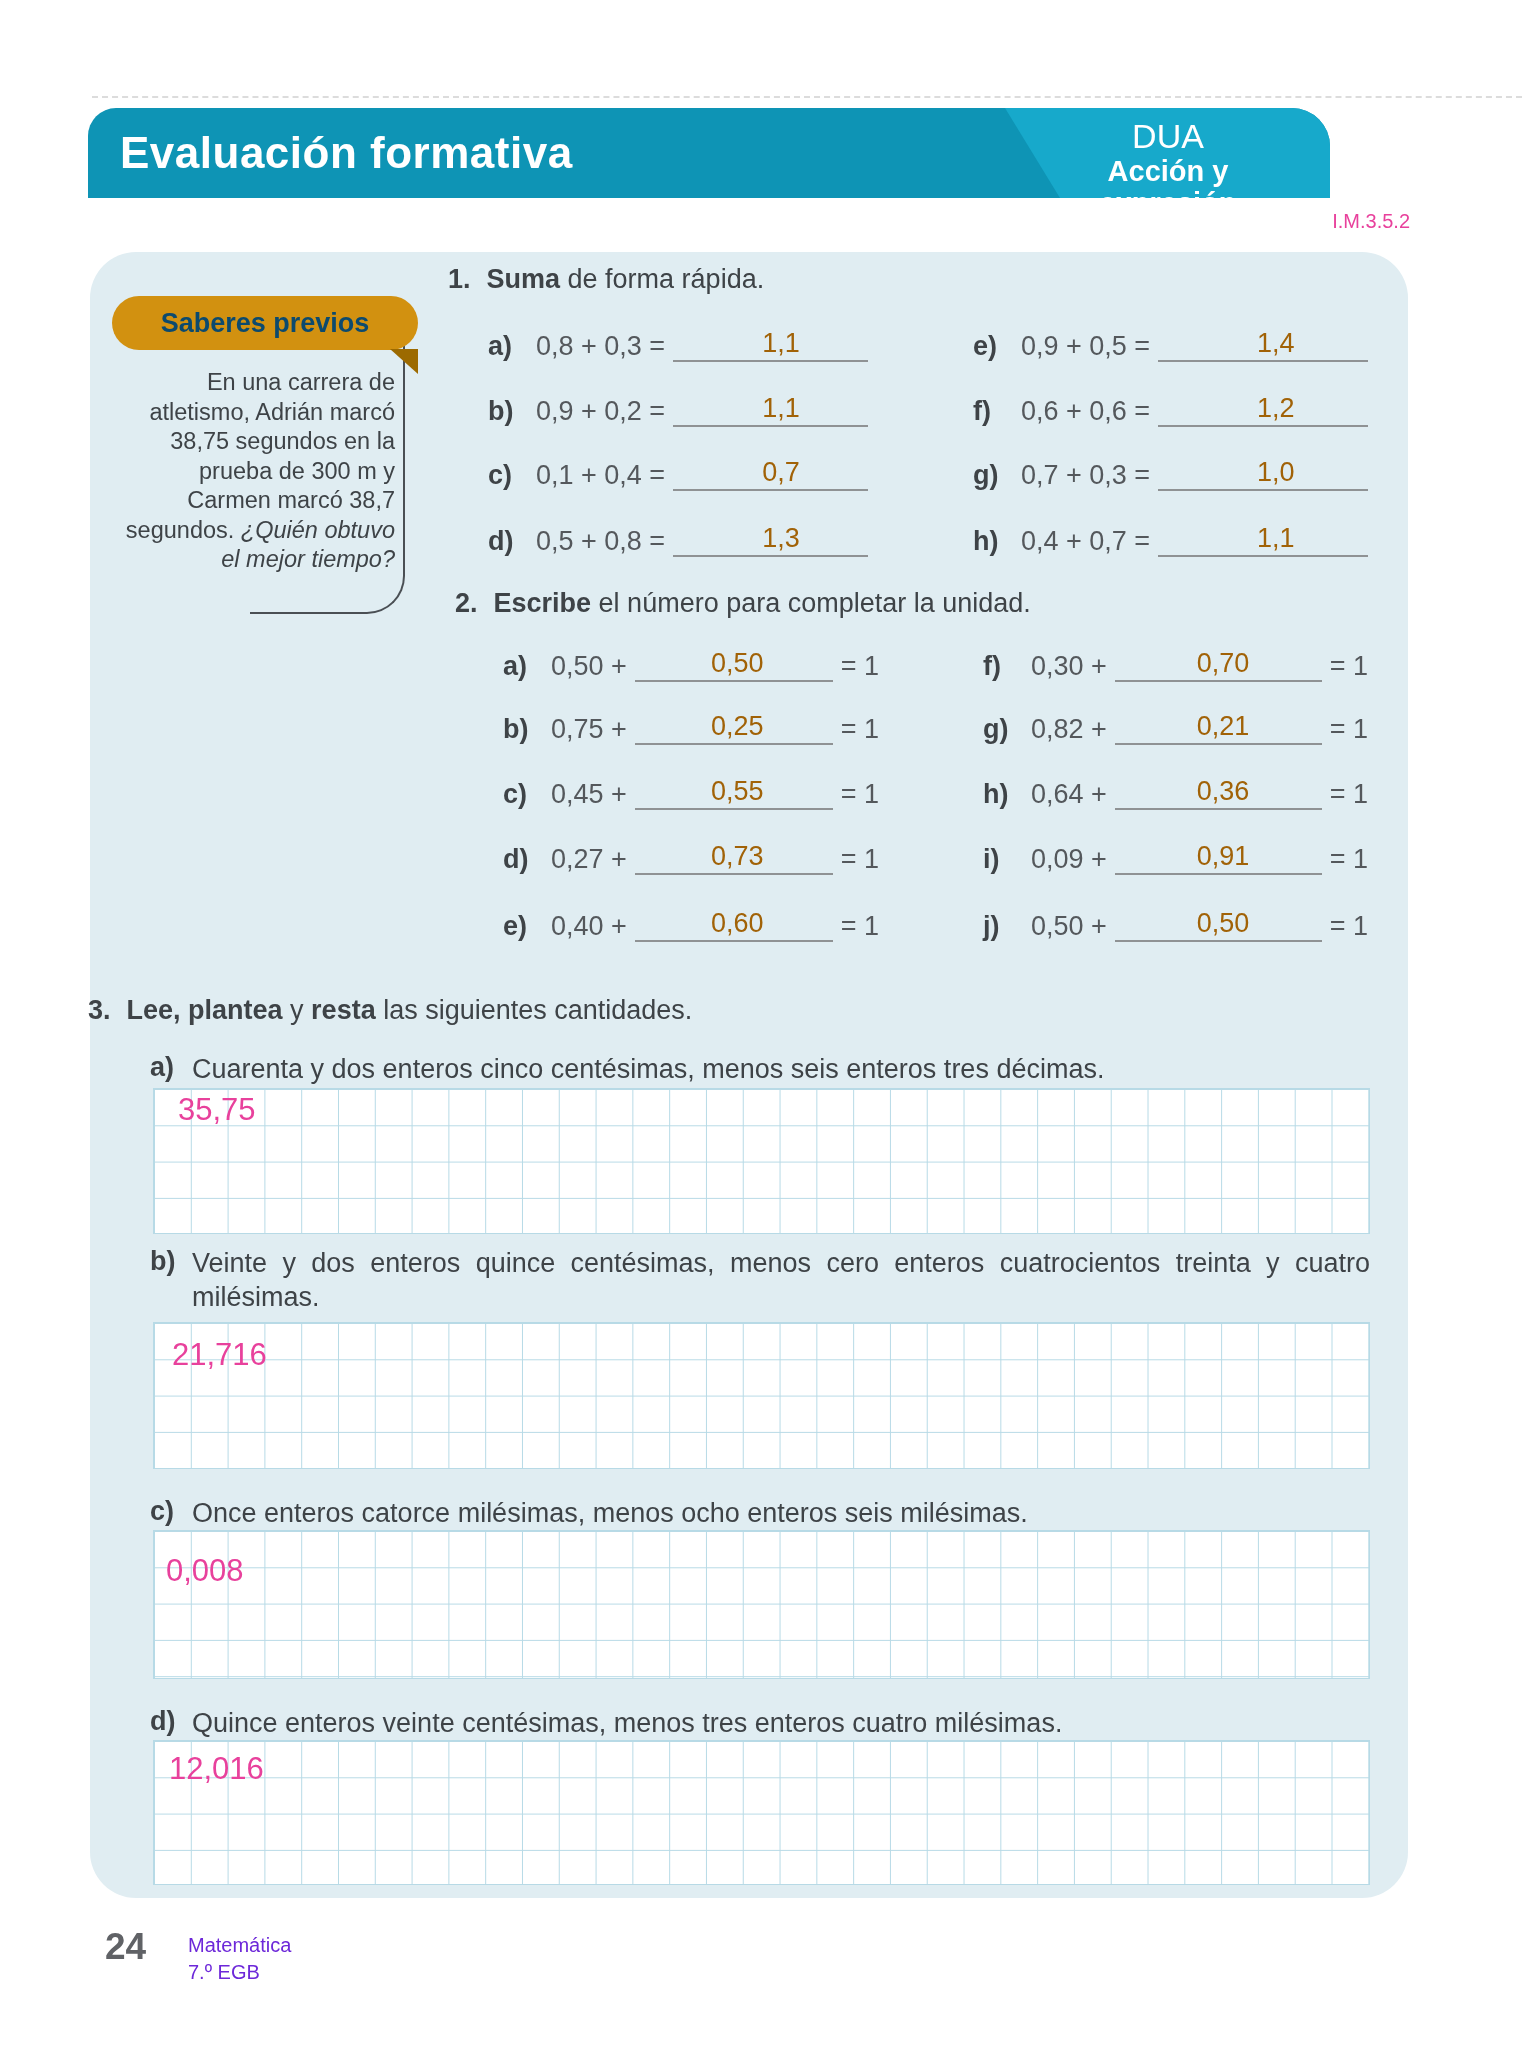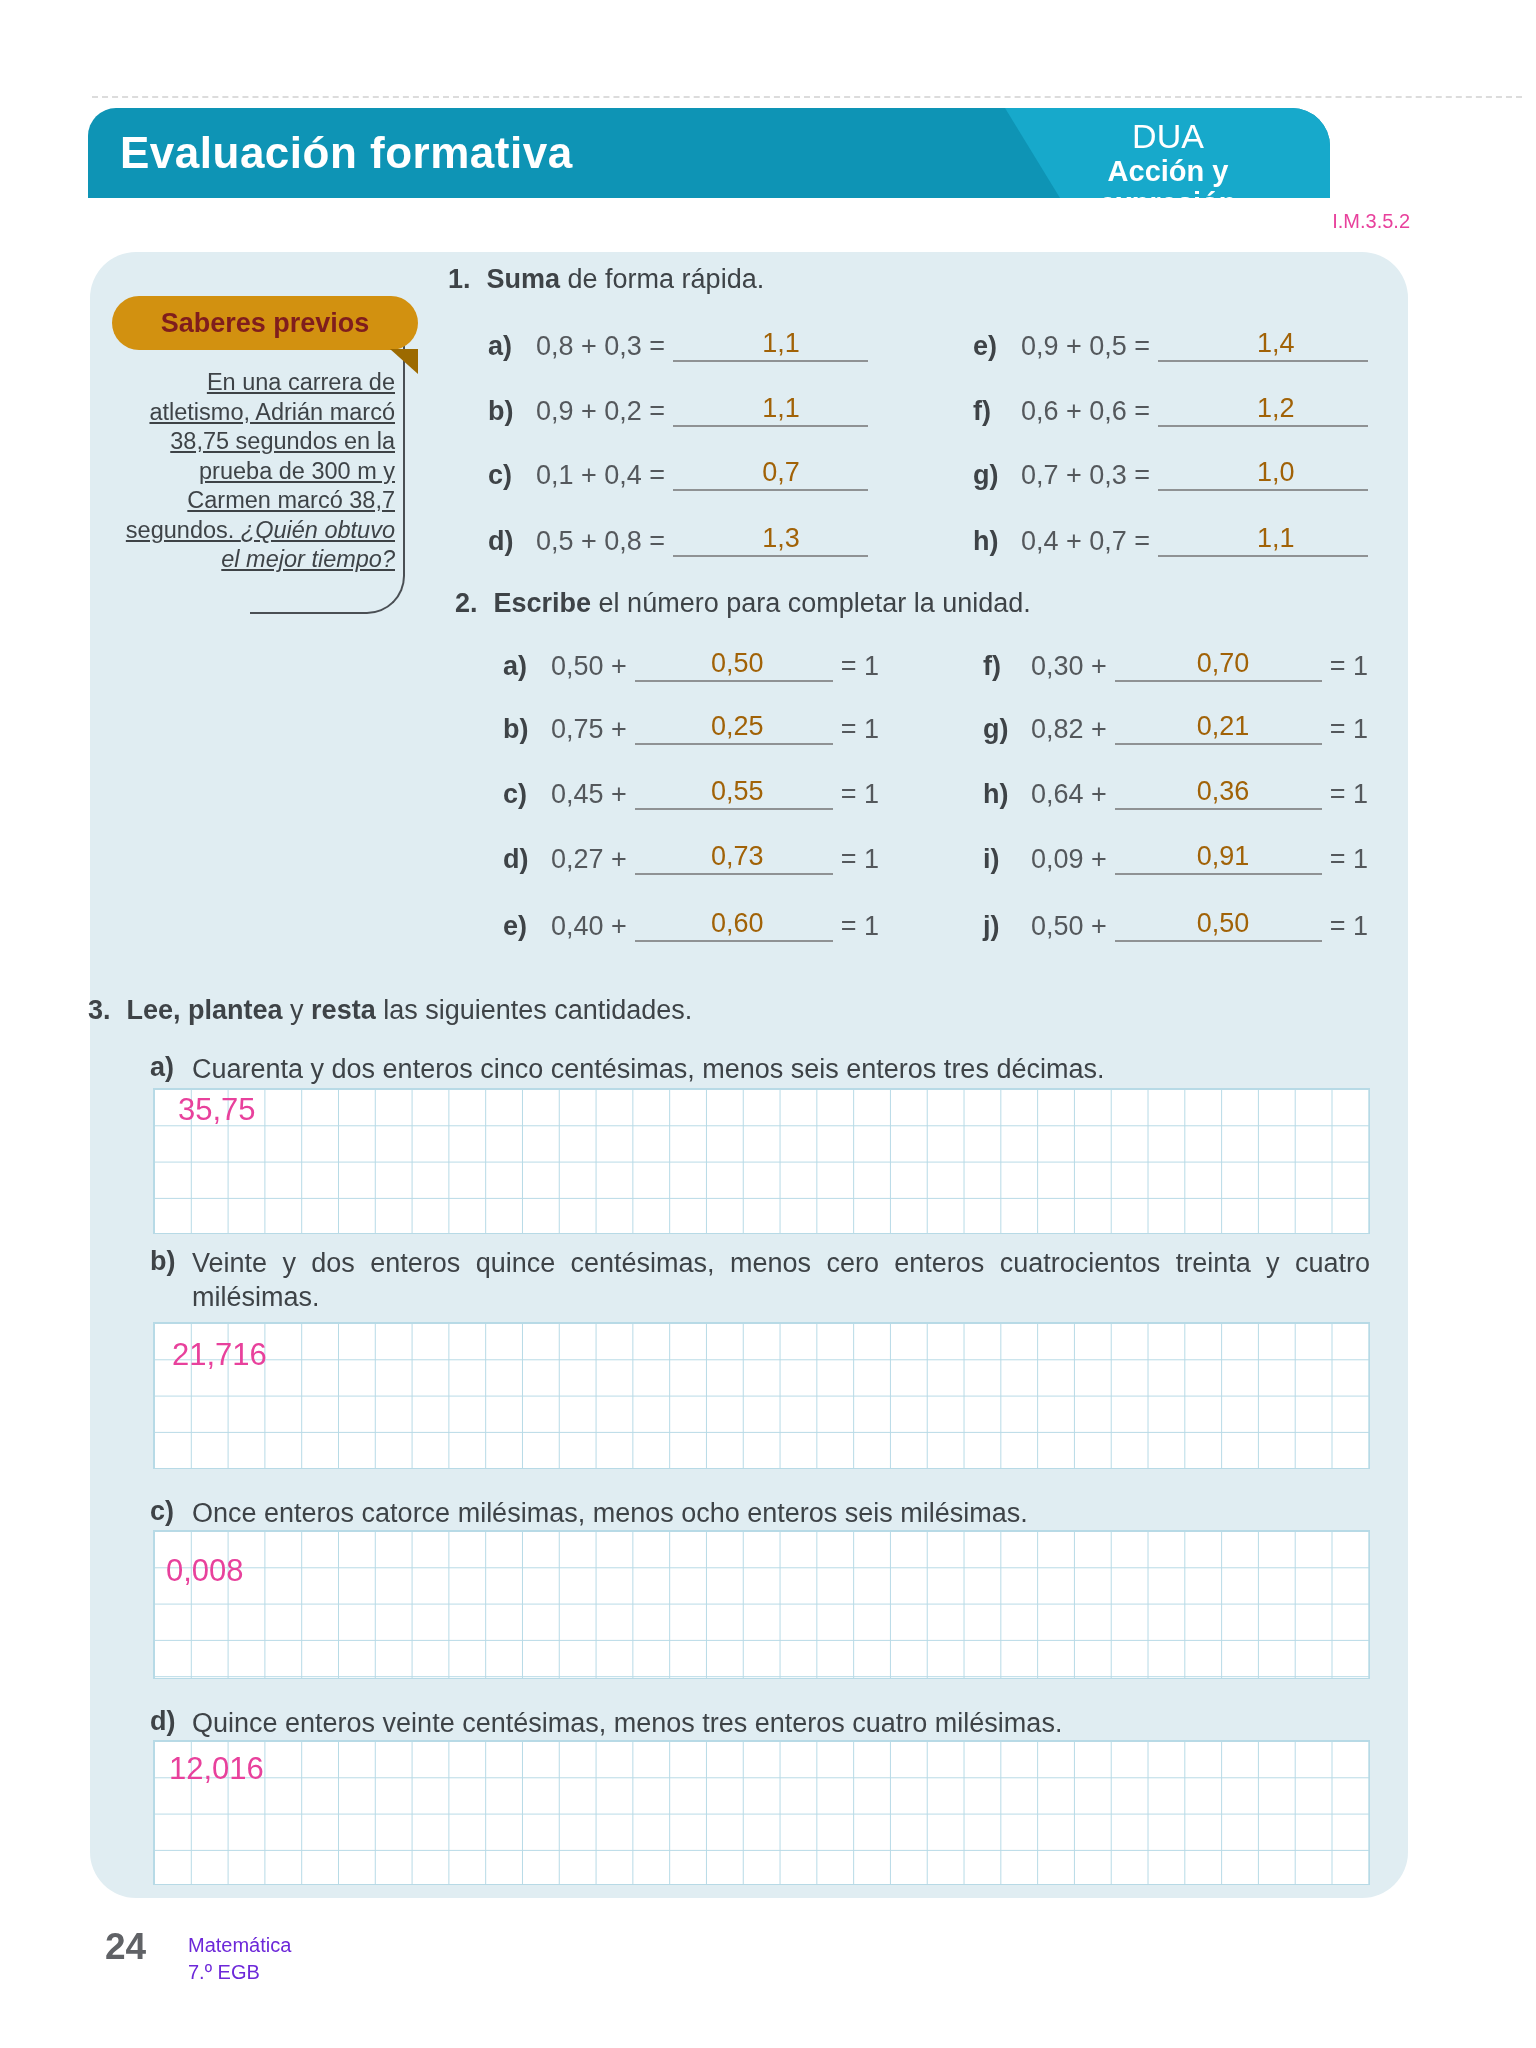--- a/index.html
+++ b/index.html
@@ -23,25 +23,25 @@
 
   .code{position:absolute;right:126px;top:210px;font-size:20px;color:#e8419c;}
 
   
   .panel{position:absolute;left:90px;top:252px;width:1318px;height:1646px;background:#e0edf2;border-radius:46px;}
 
   
   .bubble{position:absolute;left:250px;top:340px;width:153px;height:272px;
           border-right:2px solid #4a4f54;border-bottom:2px solid #4a4f54;border-bottom-right-radius:38px;}
   .badge{position:absolute;left:112px;top:296px;width:306px;height:54px;background:#d29110;border-radius:27px;
-         display:flex;align-items:center;justify-content:center;color:#7f1d1d;font-size:27px;font-weight:bold;}
+         display:flex;align-items:center;justify-content:center;color:#0c4a6e;font-size:27px;font-weight:bold;}
   .badge-fold{position:absolute;left:390px;top:349px;width:28px;height:25px;background:#9c6a00;
          clip-path:polygon(0 0,100% 0,100% 100%);}
   .sidebar-text{position:absolute;left:95px;top:368px;width:300px;text-align:right;
-         font-size:23.5px;line-height:29.5px;white-space:pre-line;text-decoration:underline;}
+         font-size:23.5px;line-height:29.5px;white-space:pre-line;}
   .it{font-style:italic;}
 
   
   .ex-title{position:absolute;font-size:27px;display:flex;gap:16px;align-items:baseline;}
   .num{font-weight:bold;}
   .verb{font-weight:bold;}
 
   
   .item{position:absolute;display:flex;align-items:flex-end;gap:8px;height:38px;font-size:27px;}
   .lbl{font-weight:bold;width:40px;flex:0 0 auto;}

